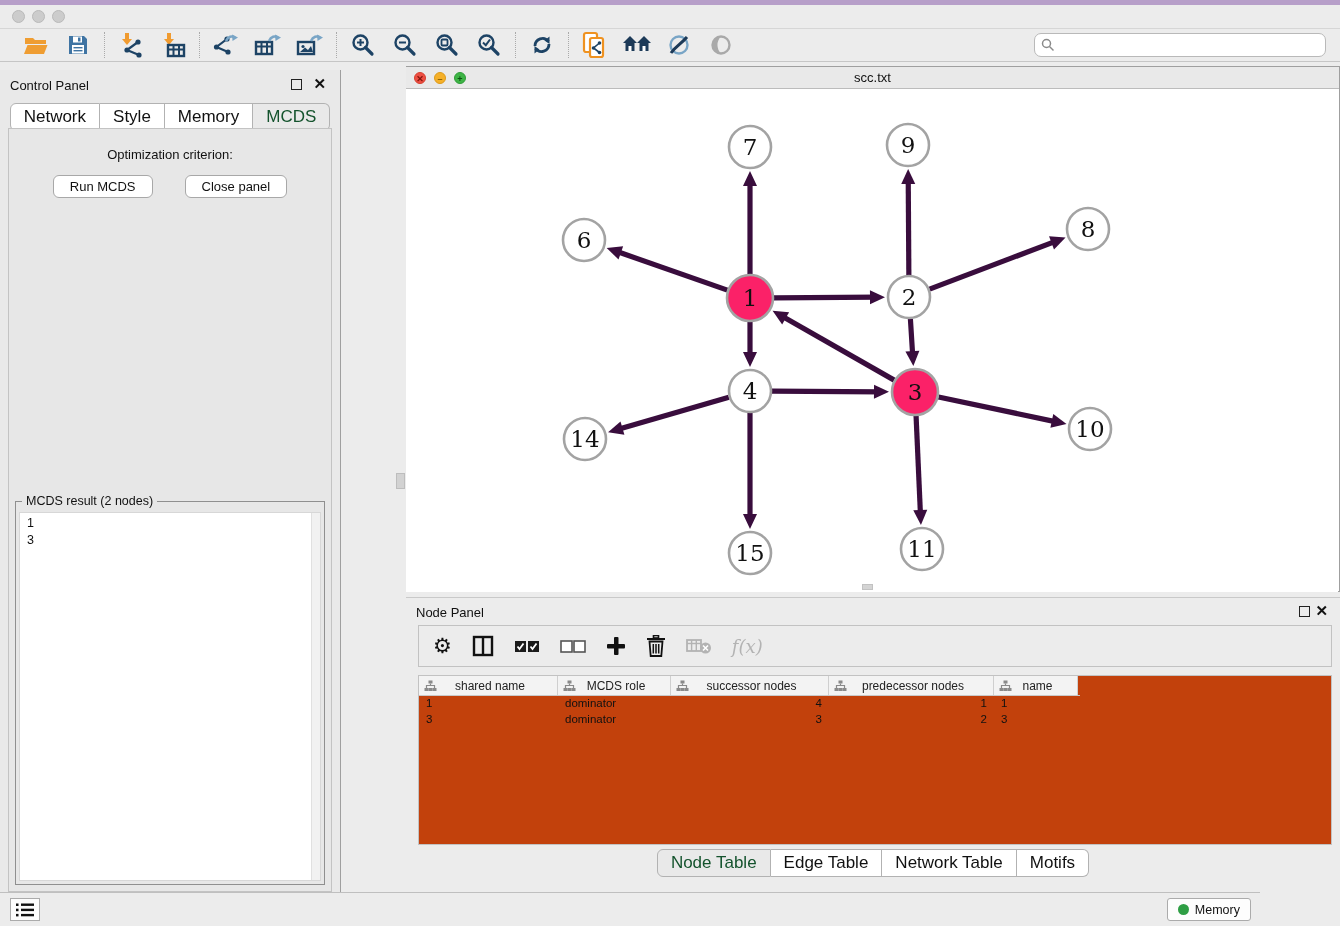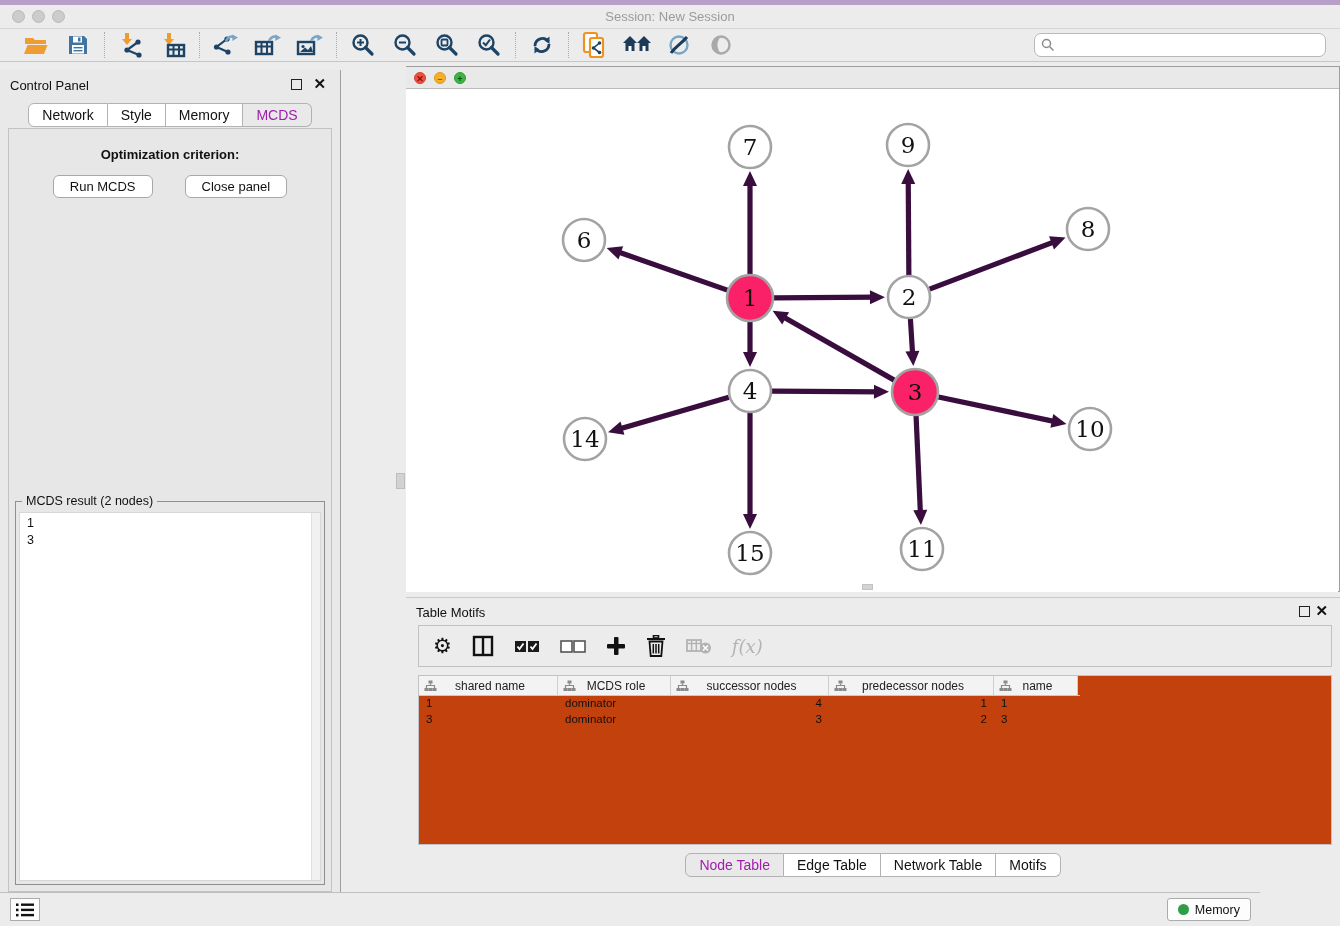--- a/index.html
+++ b/index.html
@@ -32,28 +32,28 @@
   
   #control-panel { position:absolute; left:0; top:8px; width:341px; height:830px; background:#e9e9e9; border-right:1px solid #9f9f9f; }
   #cp-header { position:absolute; left:0; top:0; width:100%; height:28px; }
   #cp-title { position:absolute; left:10px; top:8px; font-size:13px; color:#111; }
   .panel-float { width:11px; height:11px; border:1.5px solid #222; display:inline-block; }
   .panel-close { font-weight:bold; font-size:15px; color:#111; line-height:11px; }
   #cp-float { position:absolute; right:38px; top:9px; }
   #cp-close { position:absolute; right:14px; top:8px; }
 
   .tabgroup { display:flex; }
-  .tab { background:#fff; border:1px solid #b2b2b2; border-left:none; padding:3px 13px; font-size:14px; color:#111; }
+  .tab { background:#fff; border:1px solid #b2b2b2; border-left:none; padding:3px 13px; font-size:17px; color:#111; }
   .tab:first-child { border-left:1px solid #b2b2b2; border-radius:6px 0 0 6px; }
   .tab:last-child { border-radius:0 6px 6px 0; }
-  .tab.tab-disabled-active { background:#e9e9e9; color:#a21caf; }
+  .tab.tab-disabled-active { background:#e9e9e9; color:#14532d; }
   #cp-tabs { position:absolute; left:0; right:0; top:33px; display:flex; justify-content:center; }
 
   #cp-content { position:absolute; left:8px; right:8px; top:58px; bottom:8px; background:#e7e7e7; border:1px solid #c3c3c3; }
-  #opt-label { text-align:center; margin-top:18px; font-size:13px;font-weight:bold; }
+  #opt-label { text-align:center; margin-top:18px; font-size:13px; }
   #criterion-select { margin:9px auto 0; width:312px; height:23px; background:#fff; border:1px solid #a8a8a8; border-radius:6px; position:relative; display:flex; align-items:center; padding:0 22px 0 10px; font-size:13px; }
   #criterion-stepper { position:absolute; right:5px; top:3px; }
   #cp-buttons { display:flex; justify-content:center; gap:32px; margin-top:13px; }
   .cp-btn { background:#fff; border:1px solid #a8a8a8; border-radius:6px; height:23px; padding:0 16px; font-size:13px; display:flex; align-items:center; }
 
   #mcds-fieldset { position:absolute; left:6px; right:6px; bottom:6px; height:384px; border:1px solid #8f8f8f; background:#e7e7e7; }
   #mcds-legend { position:absolute; left:6px; top:-8px; background:#e7e7e7; padding:0 4px; font-size:12.5px; }
   #mcds-textarea { position:absolute; left:3px; right:3px; top:10px; bottom:3px; background:#fff; border:1px solid #d7d7d7; overflow:hidden; }
   #mcds-lines { padding:2px 0 0 7px; font-size:12.5px; line-height:17px; color:#111; }
   #mcds-scroll { position:absolute; right:0; top:0; bottom:0; width:9px; background:#f1f1f1; border-left:1px solid #e0e0e0; }
@@ -98,21 +98,20 @@
   #memory-dot { width:11px; height:11px; border-radius:50%; background:#2e9e44; }
 </style>
 </head>
 <body>
 
 <div id="top-strip"></div>
 <div id="titlebar">
   <div class="tl-dot" style="left:12px"></div>
   <div class="tl-dot" style="left:32px"></div>
   <div class="tl-dot" style="left:52px"></div>
-  <div id="titlebar-title">Session: New Session</div>
 </div>
 
 <div id="toolbar">
   <div class="tgroup">
     <div class="tbtn">
       <span>
           <svg width="26" height="22" viewBox="0 0 26 22">
         <path d="M2 4 h8 l2 2 h11 v4 H2 z" fill="#ef9d32"></path>
         <path d="M4.5 11 h20 l-3.5 9 H1 z" fill="#ef9d32"></path>
       </svg>
@@ -339,20 +338,21 @@
   </div>
   <div id="v-divider-handle"></div>
 
   <div id="right-col">
 
     <div id="network-window">
       <div id="nw-titlebar">
         <div class="tl" id="nw-close">✕</div>
         <div class="tl" id="nw-min">–</div>
         <div class="tl" id="nw-zoom">+</div>
+        <div id="nw-title">scc.txt</div>
       </div>
       <svg id="graph-canvas" viewBox="0 0 932 503">
           <line x1="344" y1="185" x2="344" y2="90" stroke="#390d3d" stroke-width="5.2"></line>
           <polygon points="344,82 351,97 337,97" fill="#390d3d"></polygon>
           <line x1="321.34314698911055" y1="201.08375015282175" x2="208.2091373478526" y2="161.55499979623767" stroke="#390d3d" stroke-width="5.2"></line>
           <polygon points="200.65685301088945,158.91624984717825 217.12629234812235,157.2556572068219 212.5084799372684,170.4721547965074" fill="#390d3d"></polygon>
           <line x1="367.9995253493132" y1="208.84905958899802" x2="471.0006328675824" y2="208.201253881336" stroke="#390d3d" stroke-width="5.2"></line>
           <polygon points="479.0004746506868,208.15094041100198 464.0447955939083,215.24513972809456 463.9567470208238,201.24541660766187" fill="#390d3d"></polygon>
           <line x1="344" y1="233" x2="344" y2="270" stroke="#390d3d" stroke-width="5.2"></line>
           <polygon points="344,278 337,263 351,263" fill="#390d3d"></polygon>
@@ -396,21 +396,21 @@
           <text x="516" y="468" text-anchor="middle" font-family="&quot;DejaVu Serif&quot;, serif" font-size="23" fill="#111111">11</text>
           <circle cx="179" cy="350" r="21" fill="#ffffff" stroke="#a3a3a3" stroke-width="2.6"></circle>
           <text x="179" y="358" text-anchor="middle" font-family="&quot;DejaVu Serif&quot;, serif" font-size="23" fill="#111111">14</text>
           <circle cx="344" cy="464" r="21" fill="#ffffff" stroke="#a3a3a3" stroke-width="2.6"></circle>
           <text x="344" y="472" text-anchor="middle" font-family="&quot;DejaVu Serif&quot;, serif" font-size="23" fill="#111111">15</text>
         </svg>
       <div id="nw-bottom-handle"></div>
     </div>
 
     <div id="table-panel">
-      <span id="tp-title">Table Motifs</span>
+      <span id="tp-title">Node Panel</span>
       <span id="tp-float" class="panel-float"></span>
       <span id="tp-close" class="panel-close">✕</span>
 
       <div id="tp-toolbar">
         <span style="font-size:21px; line-height:20px;">⚙</span>
         <span>
             <svg width="22" height="22" viewBox="0 0 22 22">
           <rect x="2" y="2" width="18" height="18" fill="none" stroke="#111" stroke-width="2.4"></rect>
           <line x1="11" y1="2" x2="11" y2="20" stroke="#111" stroke-width="2.4"></line>
         </svg>

